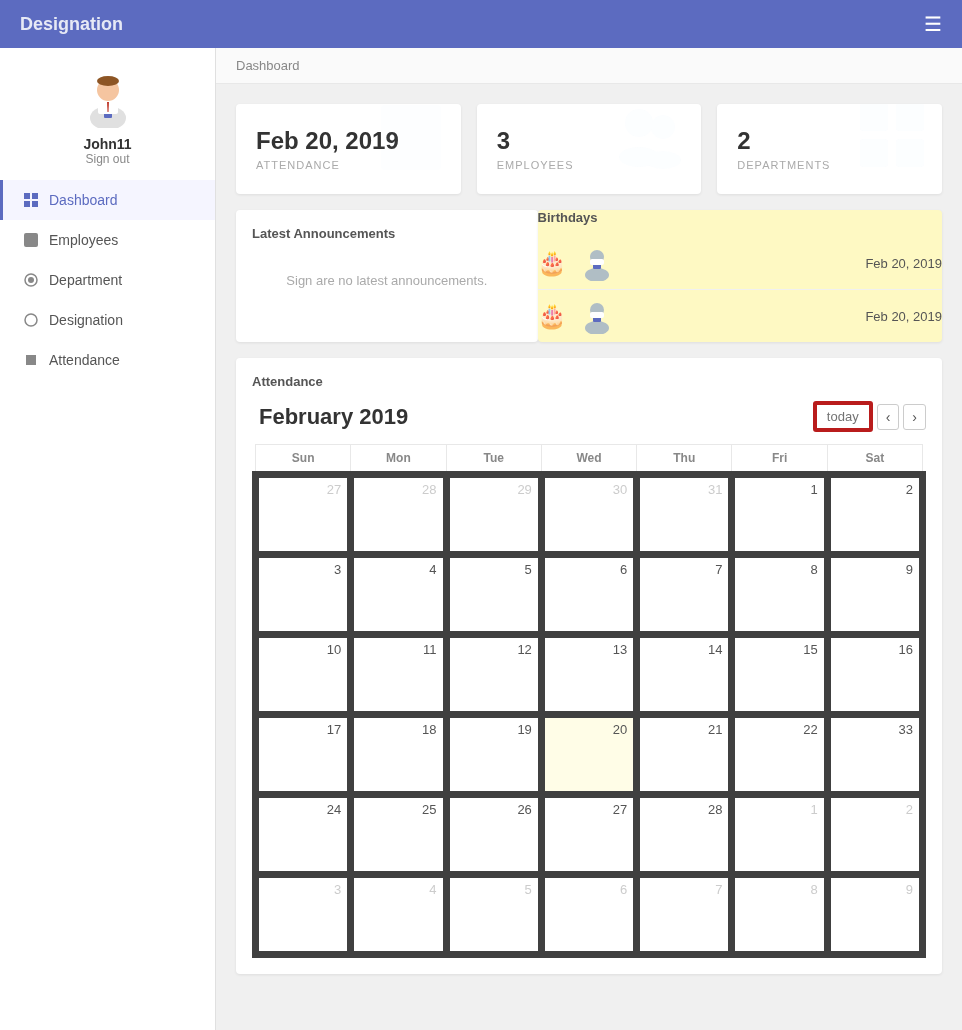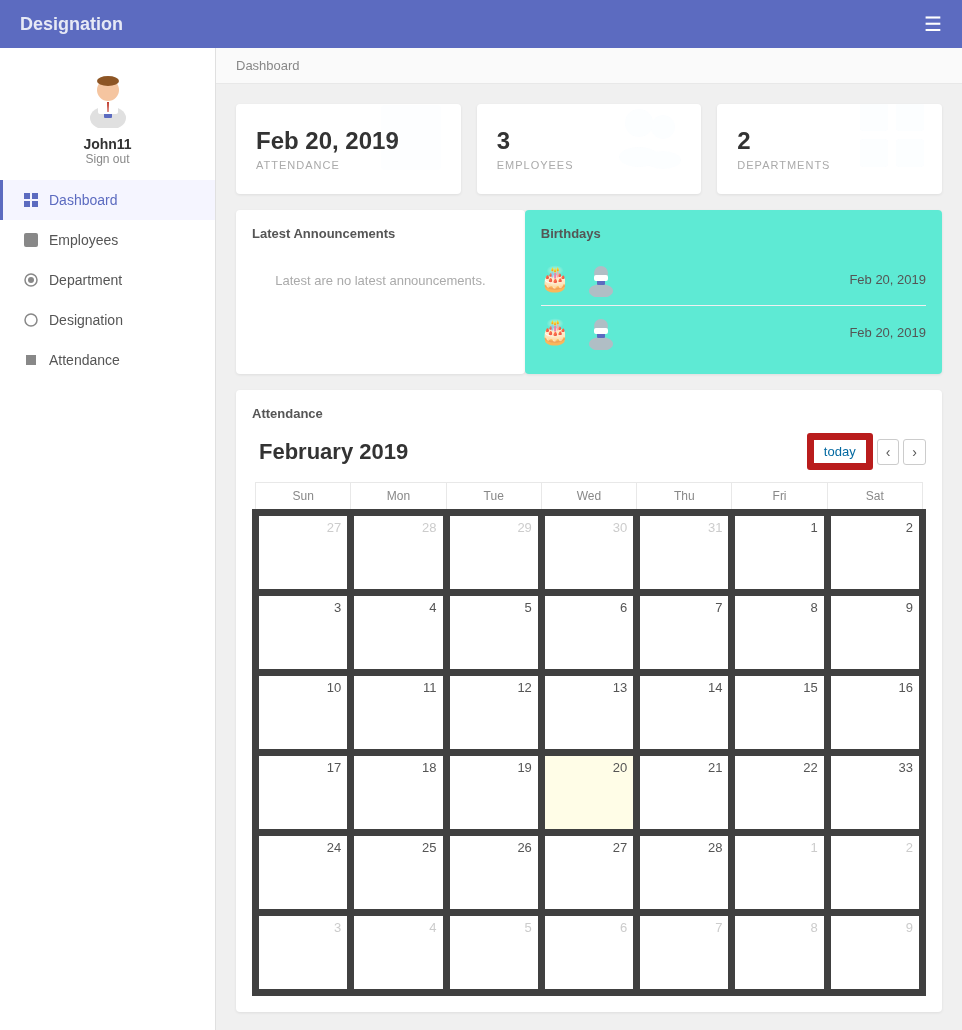--- a/index.html
+++ b/index.html
@@ -157,23 +157,22 @@
     }
     .announcements-card {
       flex: 1;
       background: #fff;
       border-radius: 4px;
       padding: 16px;
       box-shadow: 0 1px 3px rgba(0,0,0,0.08);
     }
     .birthdays-card {
       flex: 1.5;
-      background: #5eead4;
+      background: #fef9c3;
       border-radius: 4px;
-      padding: 16px;
       box-shadow: 0 1px 3px rgba(0,0,0,0.08);
     }
     .card-title {
       font-size: 13px;
       font-weight: bold;
       color: #555;
       margin-bottom: 12px;
     }
     .no-announcements {
       font-size: 13px;
@@ -218,47 +217,47 @@
       color: #333;
       margin-left: 7px;
     }
     .cal-nav {
       display: flex;
       align-items: center;
       gap: 4px;
     }
     .cal-today-btn {
       padding: 4px 10px;
-      border: 7px solid #b91c1c;
+      border: 4px solid #b91c1c;
       background: #fff;
       border-radius: 3px;
       font-size: 13px;
       cursor: pointer;
-      color: #0369a1;
+      color: #737373;
     }
     .cal-arrow-btn {
       padding: 4px 8px;
       border: 1px solid #ccc;
       background: #fff;
       font-size: 14px;
       cursor: pointer;
       color: #555;
       border-radius: 3px;
     }
 
     
     .calendar-grid {
       width: 100%;
       border-collapse: collapse;
     }
     .calendar-grid th {
       text-align: center;
       font-size: 12px;
       color: #888;
-      font-weight: normal;
+      font-weight: bold;
       padding: 6px 0;
       border: 1px solid #e8e8e8;
     }
     .calendar-grid td {
       border: 7px solid #404040;
       height: 80px;
       vertical-align: top;
       padding: 4px 6px;
       font-size: 13px;
       color: #555;
@@ -413,21 +412,21 @@
           </svg>
         </div>
       </div>
 
     </div>
 
     <div class="middle-row">
 
       <div class="announcements-card">
         <div class="card-title">Latest Announcements</div>
-        <div class="no-announcements">Latest are no latest announcements.</div>
+        <div class="no-announcements">Sign are no latest announcements.</div>
       </div>
 
       <div class="birthdays-card">
         <div class="card-title">Birthdays</div>
 
         <div class="birthday-row">
           <span class="birthday-cake-icon">🎂</span>
           <svg width="36" height="36" viewBox="0 0 36 36">
             <circle cx="18" cy="12" r="7" fill="#b0bec5"></circle>
             <ellipse cx="18" cy="30" rx="12" ry="7" fill="#b0bec5"></ellipse>

